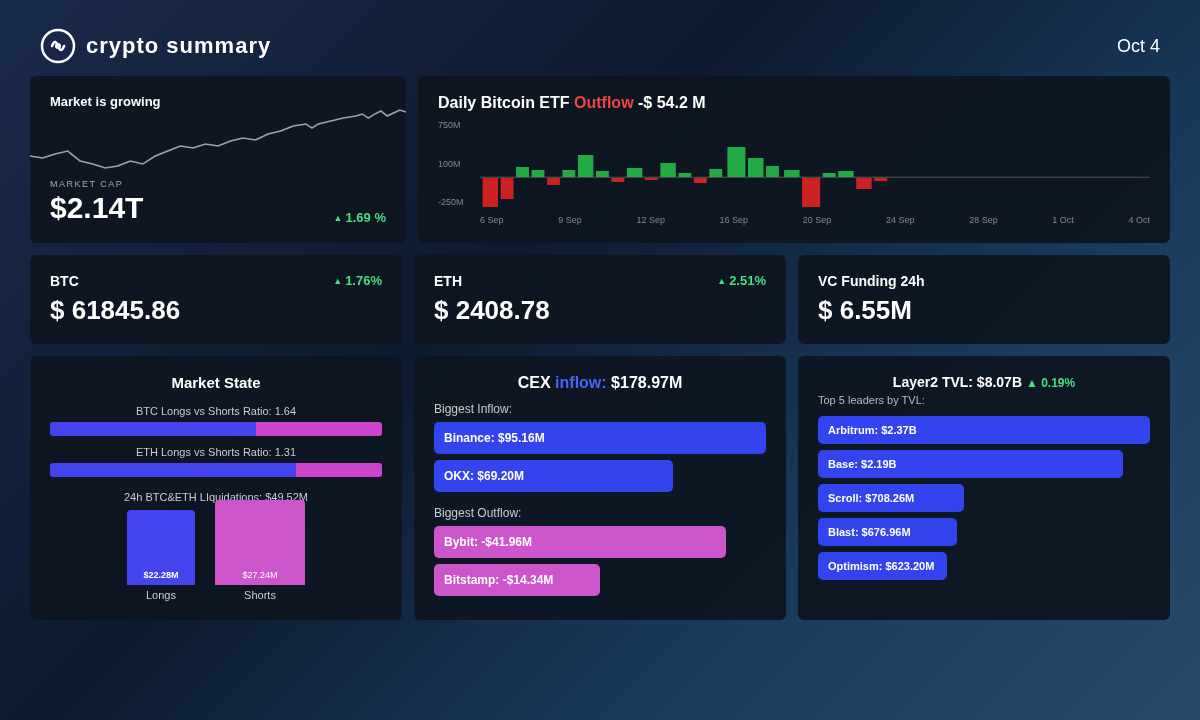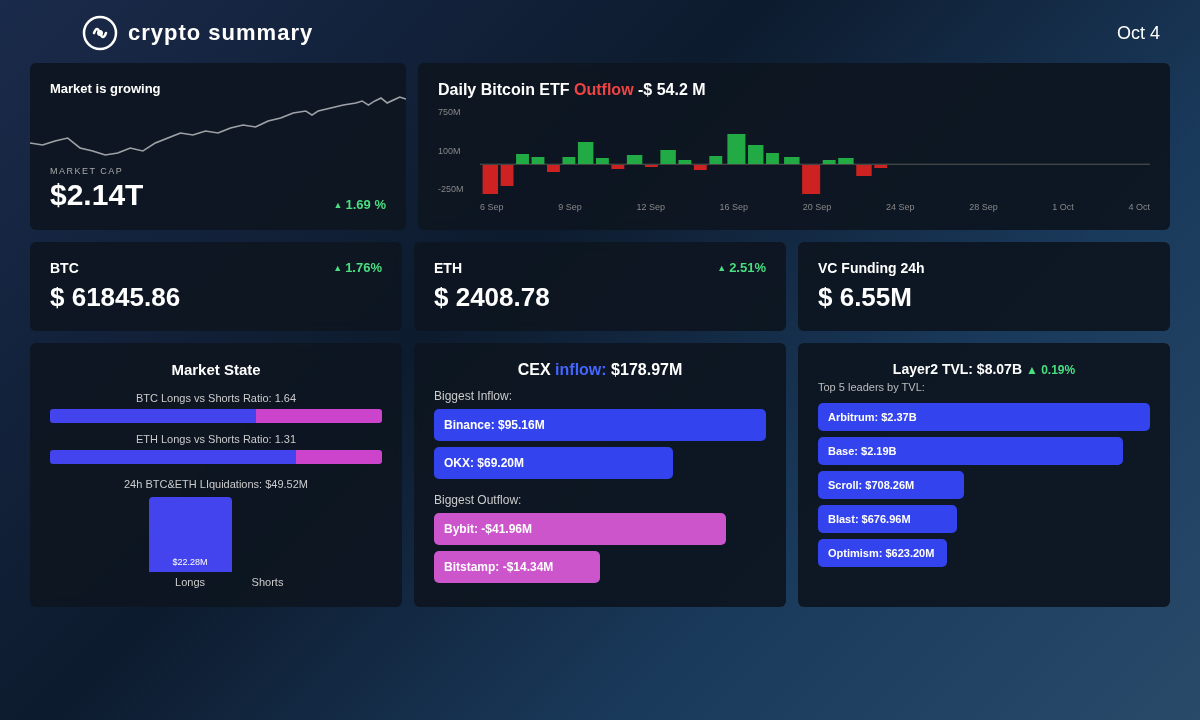--- a/index.html
+++ b/index.html
@@ -8,22 +8,21 @@
       background: linear-gradient(135deg, #1a2a4a 0%, #0d1b2e 40%, #1a3a5c 70%, #2a4a6a 100%);
       min-height: 720px;
       width: 1200px;
       color: white;
       overflow: hidden;
     }
     .header {
       display: flex;
       align-items: center;
       justify-content: space-between;
-      padding: 15px 40px 12px 40px;
-      margin-left: 42px;
+      padding: 28px 40px 12px 40px;
     }
     .logo {
       display: flex;
       align-items: center;
       gap: 10px;
     }
     .logo-icon {
       width: 36px;
       height: 36px;
     }
@@ -411,26 +410,29 @@
         <div class="ratio-short" style="width:38%;"></div>
       </div>
       <div class="ratio-label">ETH Longs vs Shorts Ratio: 1.31</div>
       <div class="ratio-bar">
         <div class="ratio-long" style="width:74%;"></div>
         <div class="ratio-short" style="width:26%;"></div>
       </div>
       <div class="liquidation-label">24h BTC&amp;ETH LIquidations: $49.52M</div>
       <div class="liq-bars">
         <div class="liq-bar-wrap">
-          <div class="liq-bar" style="width:83px;height:75px;background:#4444ee;border-radius:4px 4px 0 0;position:relative;">
+          <div class="liq-bar" style="width:68px;height:75px;background:#4444ee;border-radius:4px 4px 0 0;position:relative;font-weight:bold;">
             <span class="liq-bar-val">$22.28M</span>
           </div>
           <span class="liq-bar-name">Longs</span>
         </div>
         <div class="liq-bar-wrap">
+          <div class="liq-bar" style="width:90px;height:85px;background:#cc55cc;border-radius:4px 4px 0 0;position:relative;">
+            <span class="liq-bar-val">$27.24M</span>
+          </div>
           <span class="liq-bar-name">Shorts</span>
         </div>
       </div>
     </div>
 
     <div class="card card-dark">
       <div class="cex-title">
         <span>CEX</span>
         <span style="color:#4466ff;">inflow:</span>
         <span>$178.97M</span>

